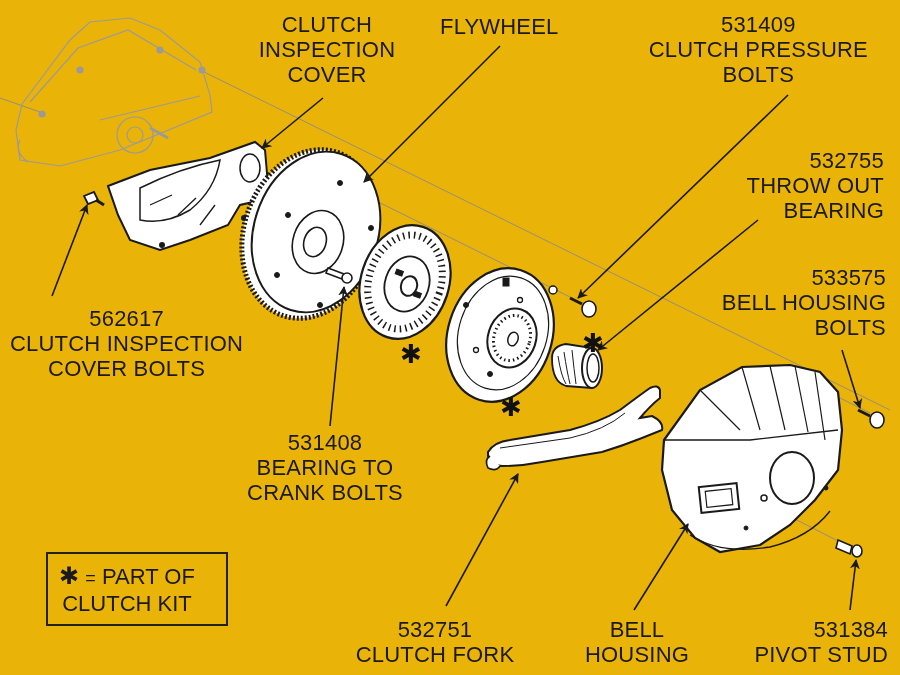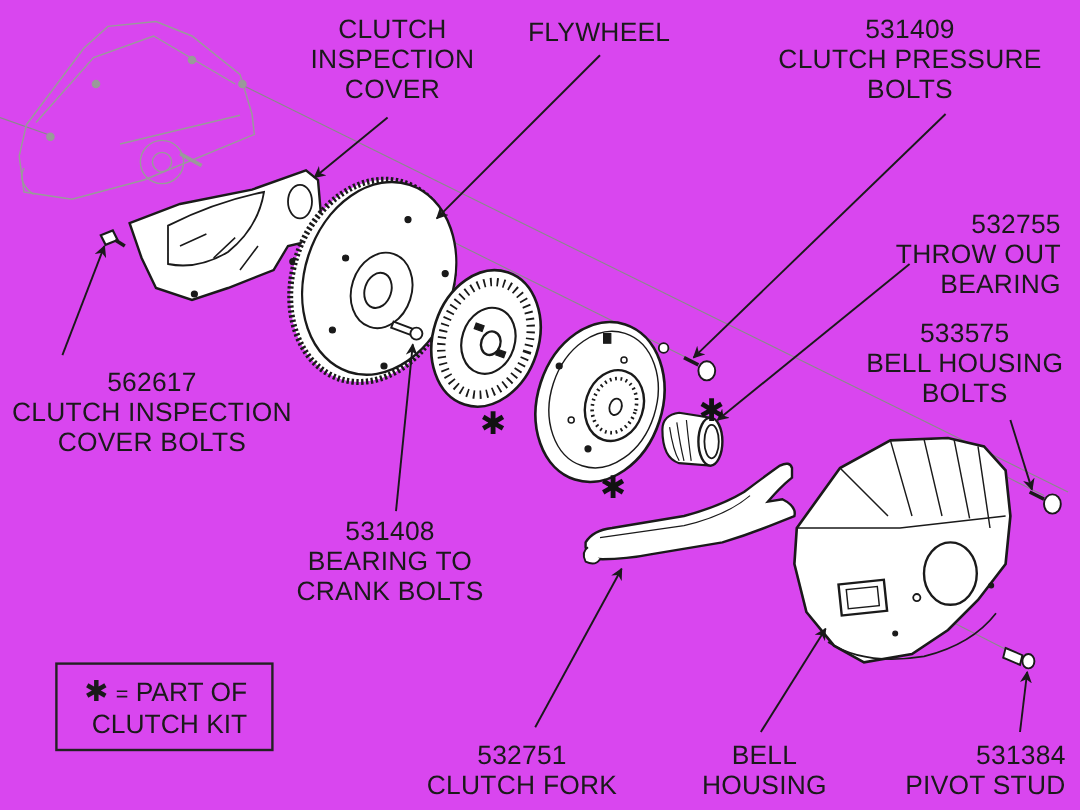--- a/index.html
+++ b/index.html
@@ -1,24 +1,24 @@
 <!DOCTYPE html>
 <html><head>
 <meta charset="utf-8">
 <style>
   html, body { margin: 0; padding: 0; background: #ffffff; }
-  #stage { position: relative; width: 900px; height: 675px; overflow: hidden; background: #d946ef; }
+  #stage { position: relative; width: 900px; height: 675px; overflow: hidden; background: #eab308; }
   #art { position: absolute; left: 0; top: 0; }
   .lbl { position: absolute; font-family: "Liberation Sans", sans-serif; font-size: 22px; line-height: 25px; color: #1a1a1a; white-space: nowrap; letter-spacing: 0.2px; }
   .lbl div { display: block; }
   .r { text-align: right; }
   .c { text-align: center; }
   .l { text-align: center; }
   .star { position: absolute; font-family: "DejaVu Sans", sans-serif; font-size: 26px; font-weight: bold; color: #111; line-height: 20px; }
-  #legend { position: absolute; left: 46px; top: 552px; width: 182px; height: 74px; border: 2px solid #222; box-sizing: border-box; font-family: "Liberation Sans", sans-serif; font-size: 22px; line-height: 25px; color: #1a1a1a; text-align: right; padding: 10px 20px 0 0; }
+  #legend { position: absolute; left: 46px; top: 552px; width: 182px; height: 74px; border: 2px solid #222; box-sizing: border-box; font-family: "Liberation Sans", sans-serif; font-size: 22px; line-height: 25px; color: #1a1a1a; text-align: center; padding: 10px 20px 0 0; }
   #legend .ast { font-family: "DejaVu Sans", sans-serif; font-weight: bold; font-size: 24px; }
   #legend .eq { font-size: 18px; }
 </style>
 </head>
 <body>
 
 <div id="stage">
   <svg id="art" width="900" height="675" viewBox="0 0 900 675">
     <defs>
       <marker id="ah" markerWidth="10" markerHeight="10" refX="9" refY="5" orient="auto" markerUnits="userSpaceOnUse">
@@ -166,27 +166,27 @@
   <div class="lbl l" style="left:440px; top:14px;">
     <div>FLYWHEEL</div>
   </div>
 
   <div class="lbl r" style="right:32px; top:12px;text-align:center;">
     <div>531409</div>
     <div>CLUTCH PRESSURE</div>
     <div>BOLTS</div>
   </div>
 
-  <div class="lbl r" style="right:16px; top:174px;">
+  <div class="lbl r" style="right:16px; top:148px;">
     <div>532755</div>
     <div>THROW OUT</div>
     <div>BEARING</div>
   </div>
 
-  <div class="lbl r" style="right:14px; top:265px;text-align:center;">
+  <div class="lbl r" style="right:14px; top:265px;">
     <div>533575</div>
     <div>BELL HOUSING</div>
     <div>BOLTS</div>
   </div>
 
   <div class="lbl l" style="left:10px; top:306px;">
     <div>562617</div>
     <div>CLUTCH INSPECTION</div>
     <div>COVER BOLTS</div>
   </div>

